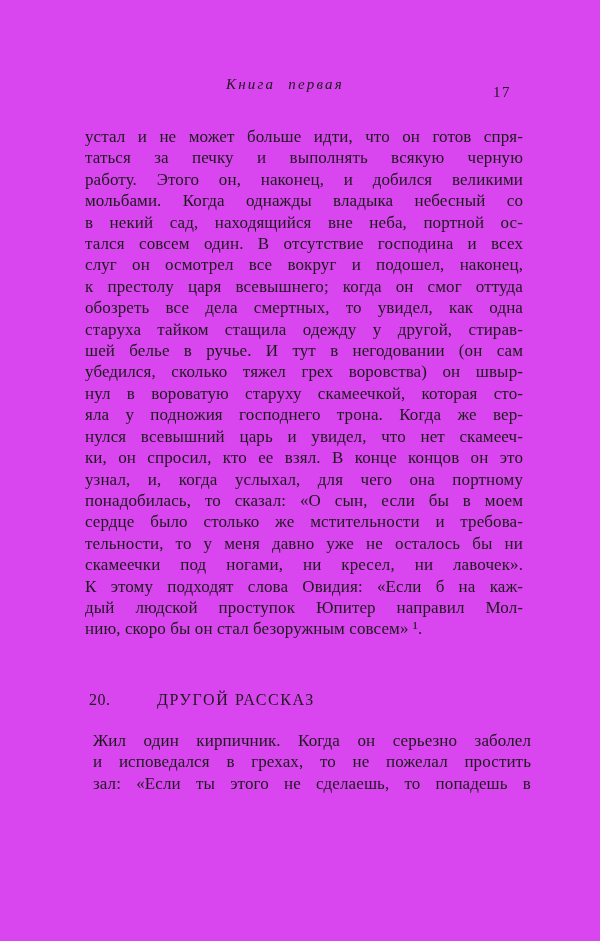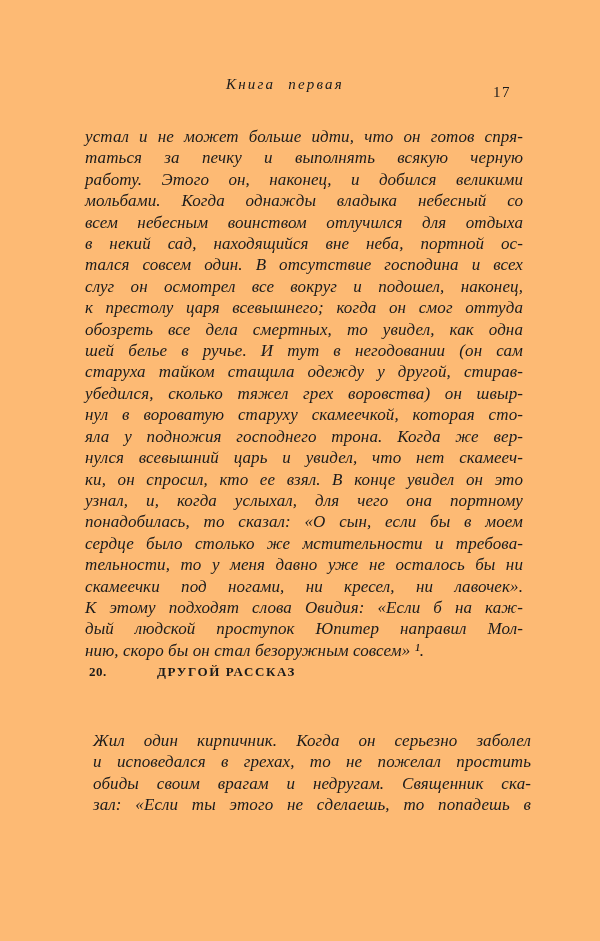--- a/index.html
+++ b/index.html
@@ -11,21 +11,21 @@
     height: 941px;
     position: relative;
     background: #f6f6f4;
     font-family: "Liberation Serif", serif;
     color: #1b1b1b;
     overflow: hidden;
   }
   .page {
     position: absolute;
     inset: 0;
-    background: #fdba74;
+    background: #d946ef;
   }
   .textblock {
     position: absolute;
     left: 85px;
     width: 438px;
   }
   
   .header {
     top: 76px;
     height: 22px;
@@ -49,33 +49,32 @@
   }
   
   .para {
     font-size: 17px;
     line-height: 21.4px;
     letter-spacing: 0.1px;
   }
   .para .line {
     text-align: justify;
     text-align-last: justify;
-    font-style: italic;
   }
   .para.last-line-left .line:last-child {
     text-align-last: left;
   }
   .p1 { top: 126px; }
   .p2 { top: 730px; margin-left: 8px; }
   
   .section-heading {
-    top: 664px;
+    top: 691px;
     height: 24px;
-    font-weight: bold;
-    font-size: 13px;
+    font-weight: normal;
+    font-size: 16px;
   }
   .section-number {
     position: absolute;
     left: 4px;
     top: 0;
     letter-spacing: 0.5px;
   }
   .section-title {
     position: absolute;
     left: 72px;
@@ -93,48 +92,46 @@
   <div class="textblock header">
     <span class="running-title">Книга первая</span>
     <span class="page-number">17</span>
   </div>
 
   <div class="textblock para p1 last-line-left">
       <div class="line">устал и не может больше идти, что он готов спря-</div>
       <div class="line">таться за печку и выполнять всякую черную</div>
       <div class="line">работу. Этого он, наконец, и добился великими</div>
       <div class="line">мольбами. Когда однажды владыка небесный со</div>
-      <div class="line">всем небесным воинством отлучился для отдыха</div>
       <div class="line">в некий сад, находящийся вне неба, портной ос-</div>
       <div class="line">тался совсем один. В отсутствие господина и всех</div>
       <div class="line">слуг он осмотрел все вокруг и подошел, наконец,</div>
       <div class="line">к престолу царя всевышнего; когда он смог оттуда</div>
       <div class="line">обозреть все дела смертных, то увидел, как одна</div>
+      <div class="line">старуха тайком стащила одежду у другой, стирав-</div>
       <div class="line">шей белье в ручье. И тут в негодовании (он сам</div>
-      <div class="line">старуха тайком стащила одежду у другой, стирав-</div>
       <div class="line">убедился, сколько тяжел грех воровства) он швыр-</div>
       <div class="line">нул в вороватую старуху скамеечкой, которая сто-</div>
       <div class="line">яла у подножия господнего трона. Когда же вер-</div>
       <div class="line">нулся всевышний царь и увидел, что нет скамееч-</div>
-      <div class="line">ки, он спросил, кто ее взял. В конце увидел он это</div>
+      <div class="line">ки, он спросил, кто ее взял. В конце концов он это</div>
       <div class="line">узнал, и, когда услыхал, для чего она портному</div>
       <div class="line">понадобилась, то сказал: «О сын, если бы в моем</div>
       <div class="line">сердце было столько же мстительности и требова-</div>
       <div class="line">тельности, то у меня давно уже не осталось бы ни</div>
       <div class="line">скамеечки под ногами, ни кресел, ни лавочек».</div>
       <div class="line">К этому подходят слова Овидия: «Если б на каж-</div>
       <div class="line">дый людской проступок Юпитер направил Мол-</div>
       <div class="line">нию, скоро бы он стал безоружным совсем» ¹.</div>
     </div>
 
   <div class="textblock section-heading">
     <span class="section-number">20.</span>
     <span class="section-title">ДРУГОЙ РАССКАЗ</span>
   </div>
 
   <div class="textblock para p2">
       <div class="line">Жил один кирпичник. Когда он серьезно заболел</div>
       <div class="line">и исповедался в грехах, то не пожелал простить</div>
-      <div class="line">обиды своим врагам и недругам. Священник ска-</div>
       <div class="line">зал: «Если ты этого не сделаешь, то попадешь в</div>
     </div>
 
 </div>
 
 </body></html>

